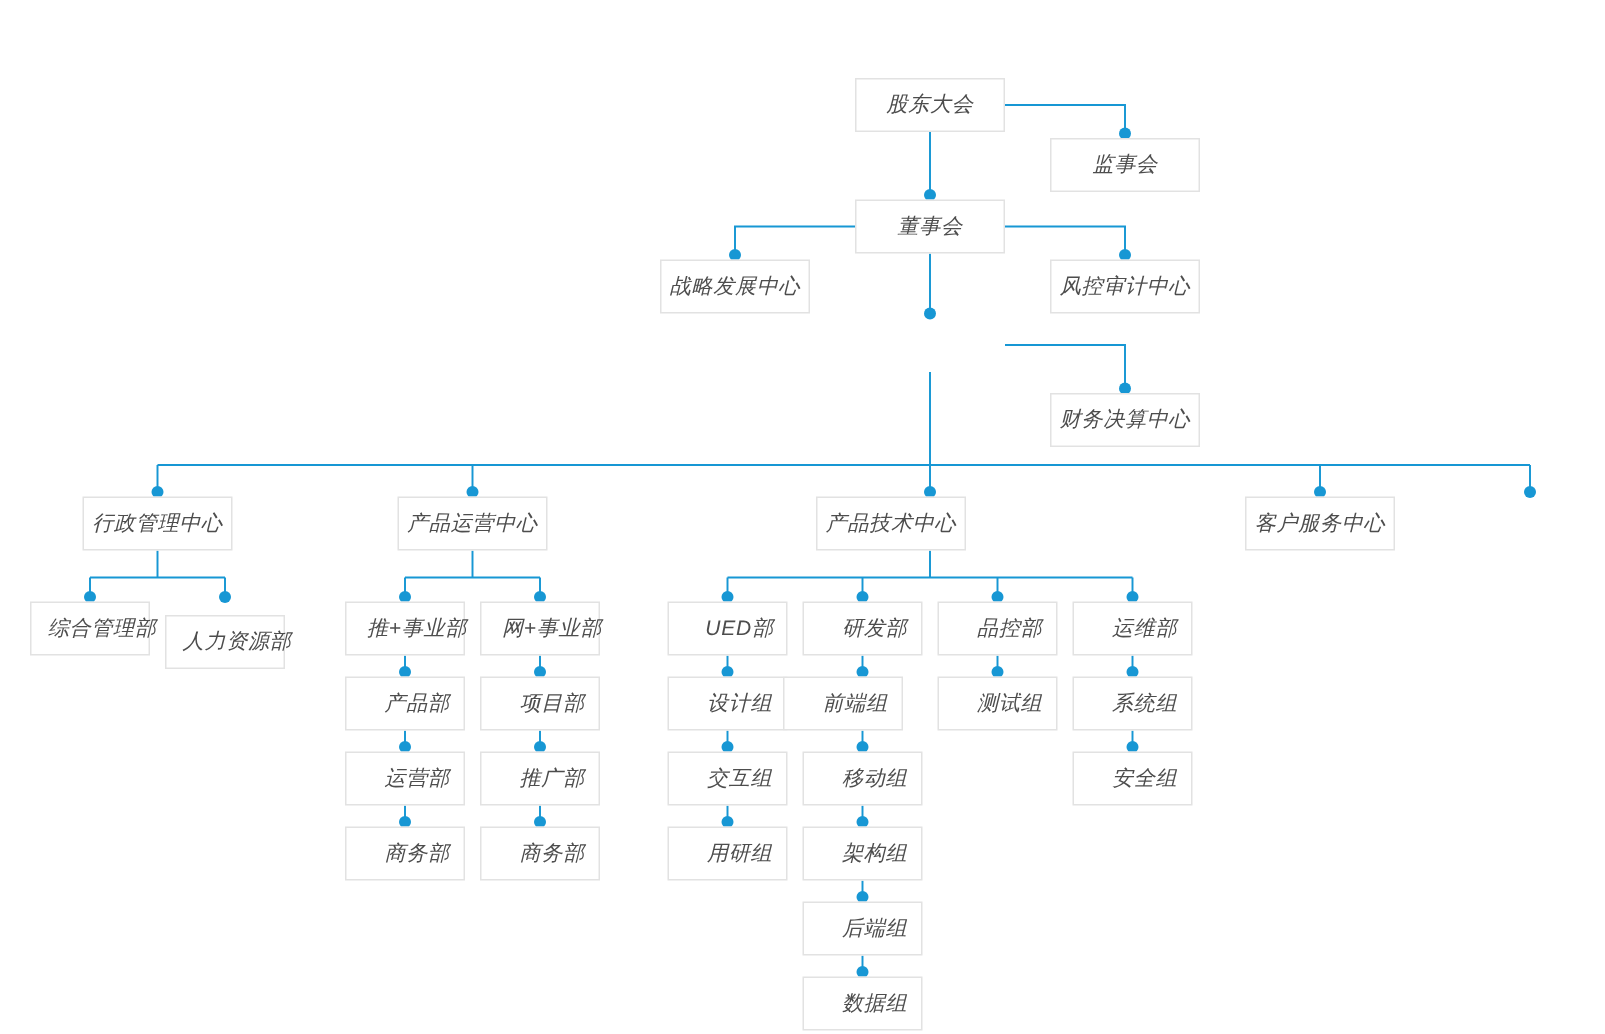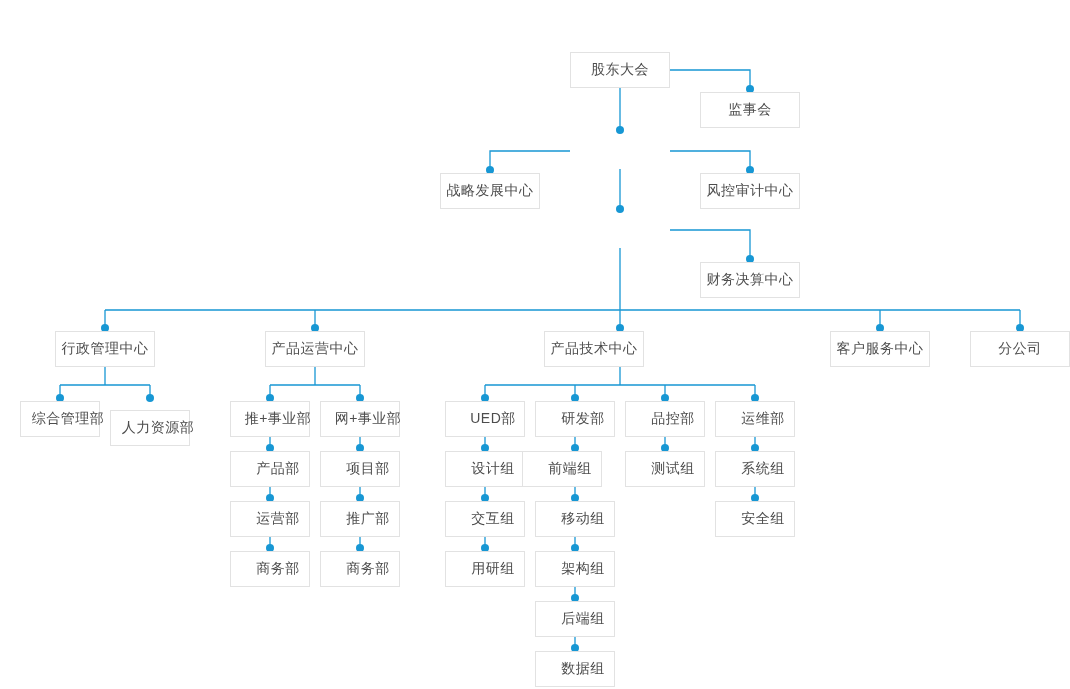--- a/index.html
+++ b/index.html
@@ -7,20 +7,21 @@
     padding: 0;
     background: #ffffff;
     font-family: "Liberation Sans", "DejaVu Sans", sans-serif;
   }
   .canvas {
     position: relative;
     width: 1070px;
     height: 689px;
     background: #ffffff;
     overflow: hidden;
+    font-style: italic;
   }
   .connectors {
     position: absolute;
     left: 0;
     top: 0;
     width: 1070px;
     height: 689px;
     pointer-events: none;
   }
   .node {
@@ -86,29 +87,29 @@
         <circle cx="360" cy="548" r="4"></circle>
       <circle cx="485" cy="548" r="4"></circle>
         <circle cx="575" cy="548" r="4"></circle>
       <circle cx="575" cy="598" r="4"></circle>
         <circle cx="575" cy="648" r="4"></circle>
     </g>
   </svg>
 
   <div class="node w100" style="left:570px;top:52px">股东大会</div>
   <div class="node w100" style="left:700px;top:92px">监事会</div>
+  <div class="node w100" style="left:570px;top:133px">董事会</div>
   <div class="node w100" style="left:700px;top:173px">风控审计中心</div>
   <div class="node w100" style="left:440px;top:173px">战略发展中心</div>
   <div class="node w100" style="left:700px;top:262px">财务决算中心</div>
 
   <div class="node w100" style="left:55px;top:331px">行政管理中心</div>
   <div class="node w100" style="left:265px;top:331px">产品运营中心</div>
   <div class="node w100" style="left:544px;top:331px">产品技术中心</div>
   <div class="node w100" style="left:830px;top:331px">客户服务中心</div>
-  <div class="node w100" style="left:970px;top:331px">分公司</div>
 
   <div class="node w80" style="left:20px;top:401px">综合管理部</div>
   <div class="node w80" style="left:110px;top:410px">人力资源部</div>
 
   <div class="node w80" style="left:230px;top:401px">推+事业部</div>
   <div class="node w80" style="left:320px;top:401px">网+事业部</div>
   <div class="node w80" style="left:230px;top:451px">产品部</div>
   <div class="node w80" style="left:320px;top:451px">项目部</div>
   <div class="node w80" style="left:230px;top:501px">运营部</div>
   <div class="node w80" style="left:320px;top:501px">推广部</div>

